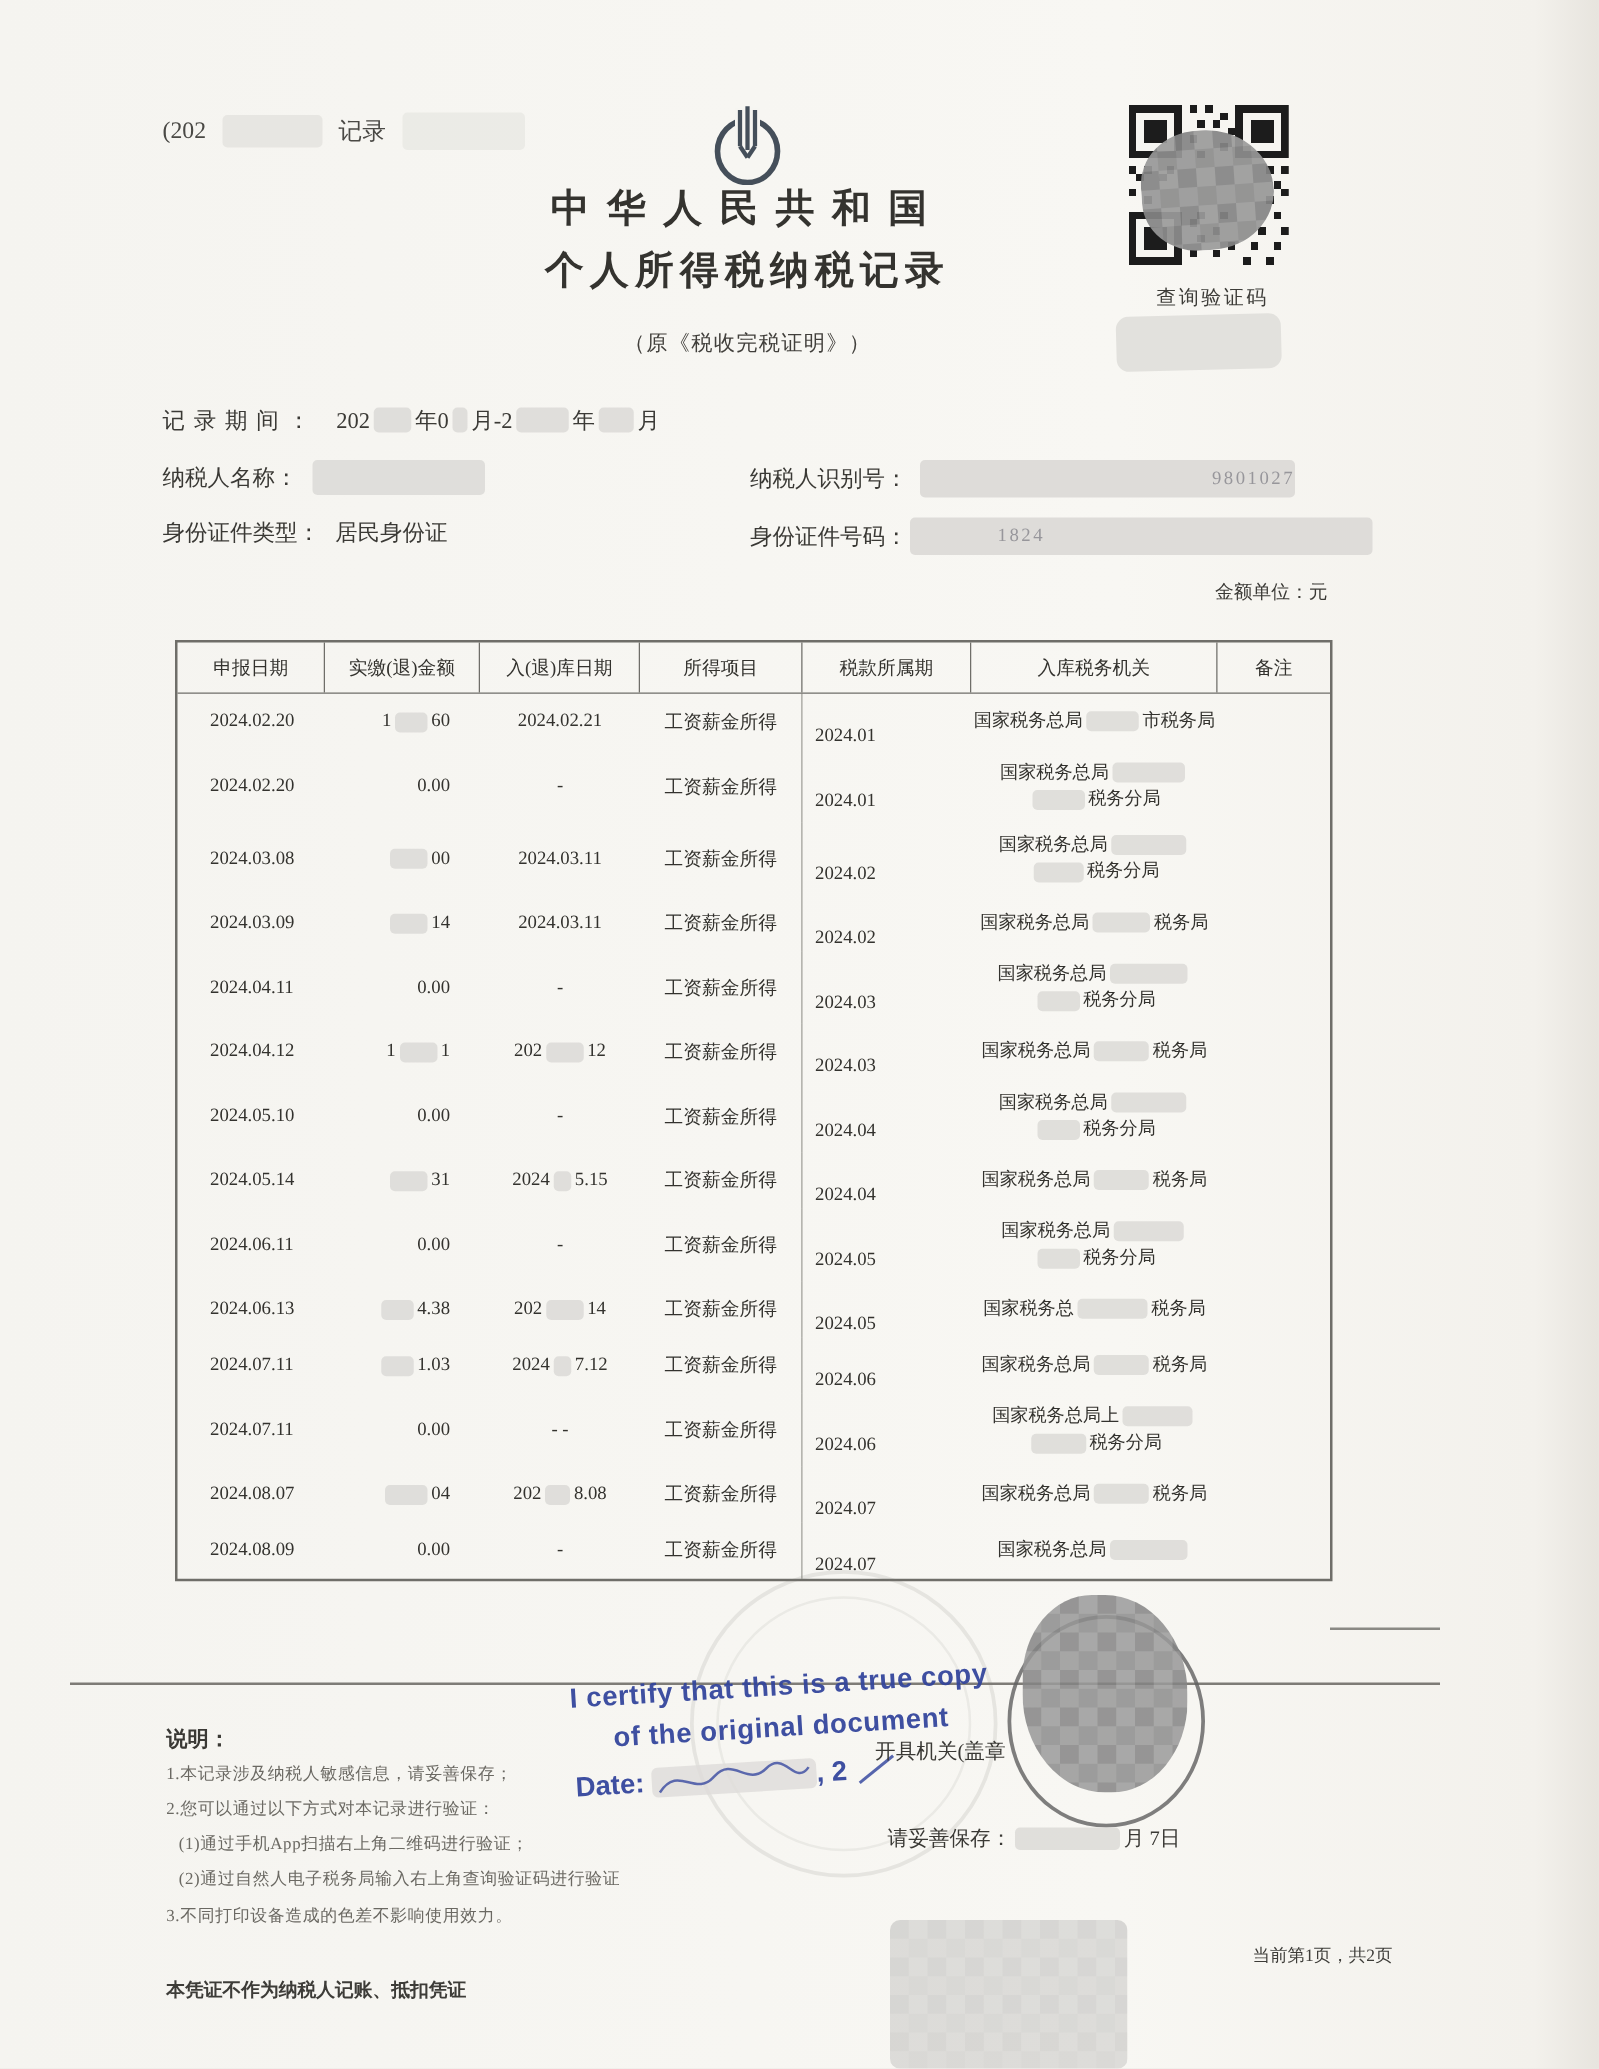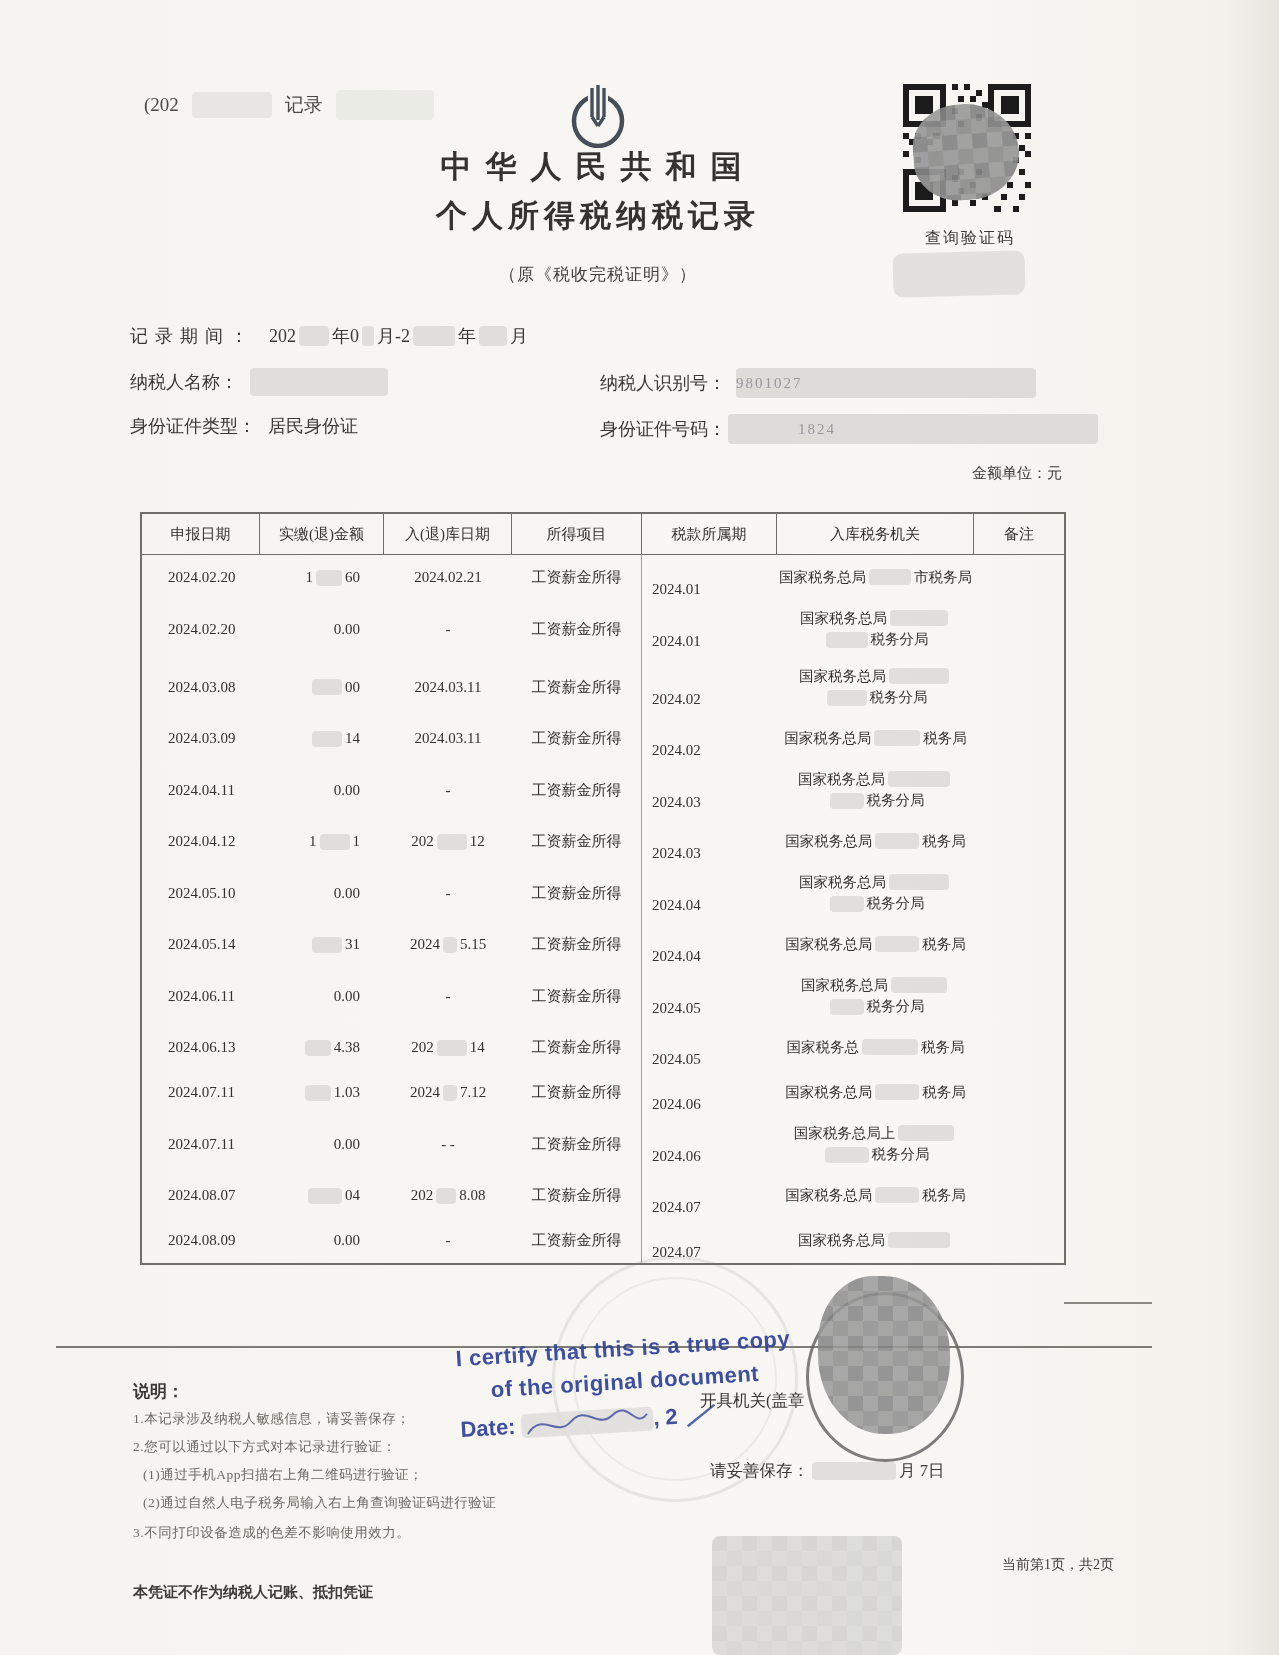--- a/index.html
+++ b/index.html
@@ -11,37 +11,37 @@
   }
   .abs{position:absolute;}
   .redact{display:inline-block;background:#dddcd8;border-radius:4px;margin:0 3px;vertical-align:middle;opacity:.9;}
   .redact-light{background:#e5e4e0;}
   .mosaic{
     background:conic-gradient(from 0deg at 50% 50%, #9b9b9b 25%, #8d8d8d 0 50%, #989898 0 75%, #858585 0) 0 0/30px 30px;
   }
   .segline{display:inline-flex;align-items:center;flex-wrap:nowrap;}
 
   
-  .topline{left:144px;top:90px;display:flex;align-items:center;gap:10px;font-size:19px;color:#4a4945;}
+  .topline{left:130px;top:90px;display:flex;align-items:center;gap:10px;font-size:19px;color:#4a4945;}
   .emblem{left:568px;top:84px;width:60px;height:64px;}
   .title-wrap{left:298px;top:146px;width:600px;text-align:center;}
   .title1{font-size:31px;letter-spacing:14px;font-weight:600;color:#34332f;white-space:nowrap;}
   .title2{font-size:31px;letter-spacing:5px;font-weight:600;color:#34332f;margin-top:7px;white-space:nowrap;}
   .subtitle{font-size:17px;margin-top:26px;letter-spacing:1px;color:#413f3b;}
   .qr{left:903px;top:84px;width:128px;height:128px;}
   .qr-blob{left:913px;top:104px;width:106px;height:96px;border-radius:46% 54% 50% 44%;transform:rotate(-4deg);opacity:.92;}
   .qr-caption{left:925px;top:228px;font-size:16px;letter-spacing:2px;color:#3d3c38;}
   .qr-under-blob{left:893px;top:252px;width:132px;height:44px;border-radius:10px;transform:rotate(-1.5deg);}
 
   
   .info-row{display:flex;align-items:center;font-size:18px;}
   .lbl{white-space:nowrap;color:#3a3935;}
   .period-lbl{letter-spacing:7px;}
   .hintblob{position:relative;background:#dedddا}
-  .hintblob{position:relative;background:#dedcd9;border-radius:4px;width:300px;height:30px;display:flex;align-items:center;justify-content:flex-start;overflow:hidden;}
+  .hintblob{position:relative;background:#dedcd9;border-radius:4px;width:300px;height:30px;display:flex;align-items:center;justify-content:flex-end;overflow:hidden;}
   .hintblob .hint{color:rgba(92,92,104,.55);font-size:15px;letter-spacing:2px;filter:blur(.5px);}
 
   .unit-note{top:464px;right:217px;font-size:15px;color:#3a3935;}
 
   
   .table{left:140px;top:512px;width:922px;border:2px solid #6f6e69;box-sizing:content-box;background:transparent;}
   .thead{display:flex;height:40px;border-bottom:1px solid #6f6e69;}
   .th{display:flex;align-items:center;justify-content:center;font-size:15px;color:#33322e;border-right:1px solid #6f6e69;box-sizing:border-box;}
   .th:last-child{border-right:none;}
   .c1{width:118px;}.c2{width:124px;}.c3{width:128px;}.c4{width:130px;}.c5{width:135px;}.c6{width:197px;}.c7{width:90px;}

